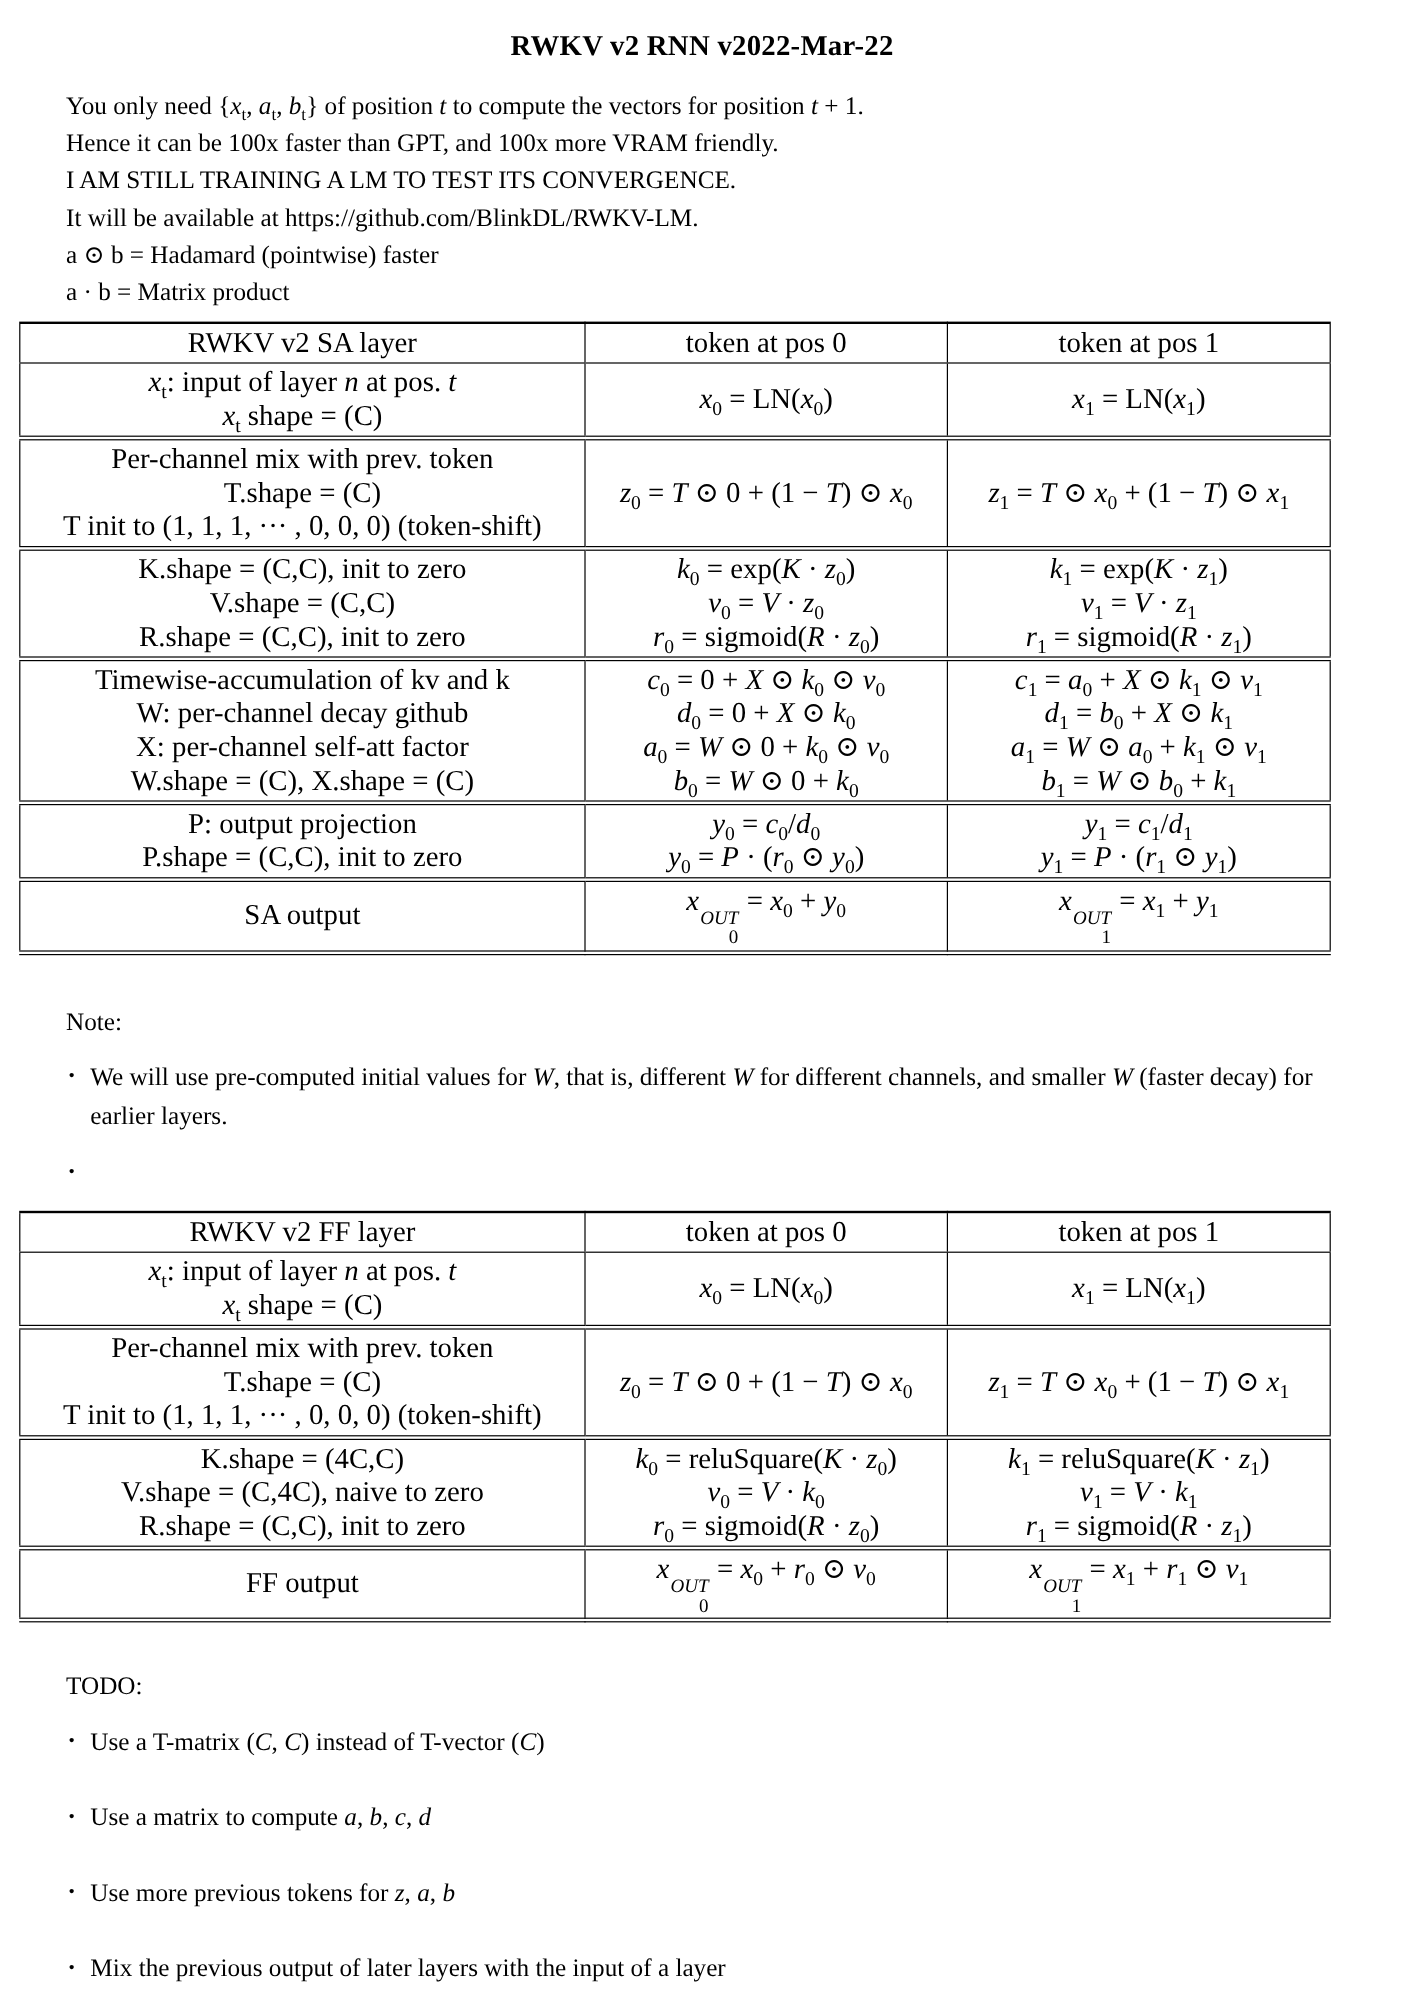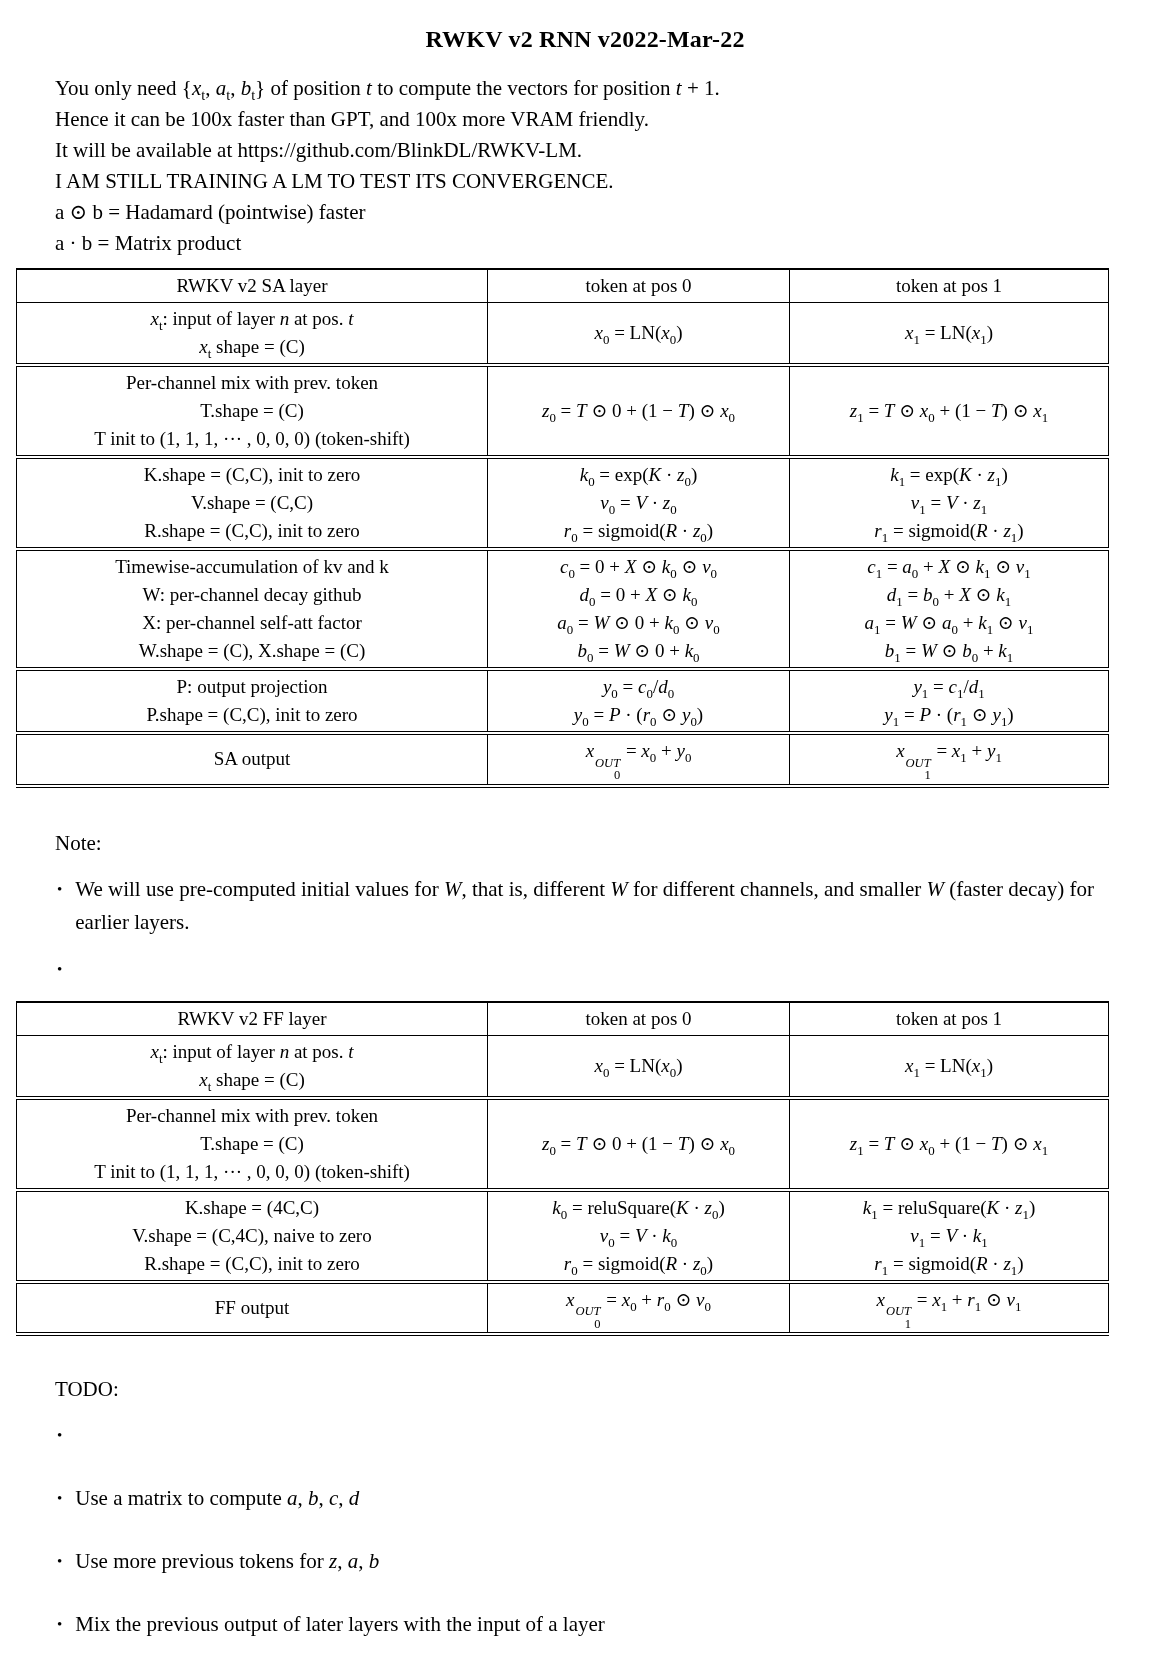--- a/index.html
+++ b/index.html
@@ -17,21 +17,21 @@
     border-collapse:collapse; table-layout:fixed;
     margin-left:16px;
     border-top:2px solid #000;
     border-bottom:4px double #000;
     border-left:1.5px solid #000;
     border-right:1.5px solid #000;
   }
   .sheet th, .sheet td {
     border-left:1px solid #000;
     text-align:center; vertical-align:middle;
-    font-weight:normal; font-size:19px; line-height:28px;
+    font-weight:normal; font-size:24px; line-height:28px;
     padding:2px 4px; overflow:hidden;
   }
   .sheet th:first-child, .sheet td:first-child { border-left:none; }
   .sheet thead th { border-bottom:1px solid #000; }
   .sheet tbody tr.grp td { border-top:4px double #000; }
   .cl { white-space:nowrap; }
 
   sub, sup { font-size:68%; line-height:0; }
   i { font-style:italic; }
   .ss { display:inline-flex; flex-direction:column; align-items:flex-end;
@@ -52,22 +52,22 @@
   .tbl2 { margin-top:15px; }
 </style>
 </head>
 <body>
 
 <div class="title">RWKV v2 RNN v2022-Mar-22</div>
 
 <div class="intro">
   <div class="iline">You only need {<i>x</i><sub>t</sub>, <i>a</i><sub>t</sub>, <i>b</i><sub>t</sub>} of position <i>t</i> to compute the vectors for position <i>t</i> + 1.</div>
   <div class="iline">Hence it can be 100x faster than GPT, and 100x more VRAM friendly.</div>
+  <div class="iline">I AM STILL TRAINING A LM TO TEST ITS CONVERGENCE.</div>
   <div class="iline">It will be available at https://github.com/BlinkDL/RWKV-LM.</div>
-  <div class="iline">I AM STILL TRAINING A LM TO TEST ITS CONVERGENCE.</div>
   <div class="iline">a ⊙ b = Hadamard (pointwise) faster</div>
   <div class="iline">a · b = Matrix product</div>
 </div>
 
 <table class="sheet tbl1">
   <colgroup>
       <col style="width:471px">
       <col style="width:302px">
       <col style="width:319px">
     </colgroup>
@@ -259,20 +259,21 @@
             </span> = <i>x</i><sub>1</sub> + <i>r</i><sub>1</sub> ⊙ <i>v</i><sub>1</sub></div>
       </td>
     </tr>
   </tbody>
 </table>
 
 <div class="sec-label todo-label">TODO:</div>
 <div class="bullet-list todo-list">
   <div class="bullet-item">
     <span class="dot">•</span>
+    <span class="btext">Use a T-matrix (<i>C</i>, <i>C</i>) instead of T-vector (<i>C</i>)</span>
   </div>
   <div class="bullet-item">
     <span class="dot">•</span>
     <span class="btext">Use a matrix to compute <i>a</i>, <i>b</i>, <i>c</i>, <i>d</i></span>
   </div>
   <div class="bullet-item">
     <span class="dot">•</span>
     <span class="btext">Use more previous tokens for <i>z</i>, <i>a</i>, <i>b</i></span>
   </div>
   <div class="bullet-item">

